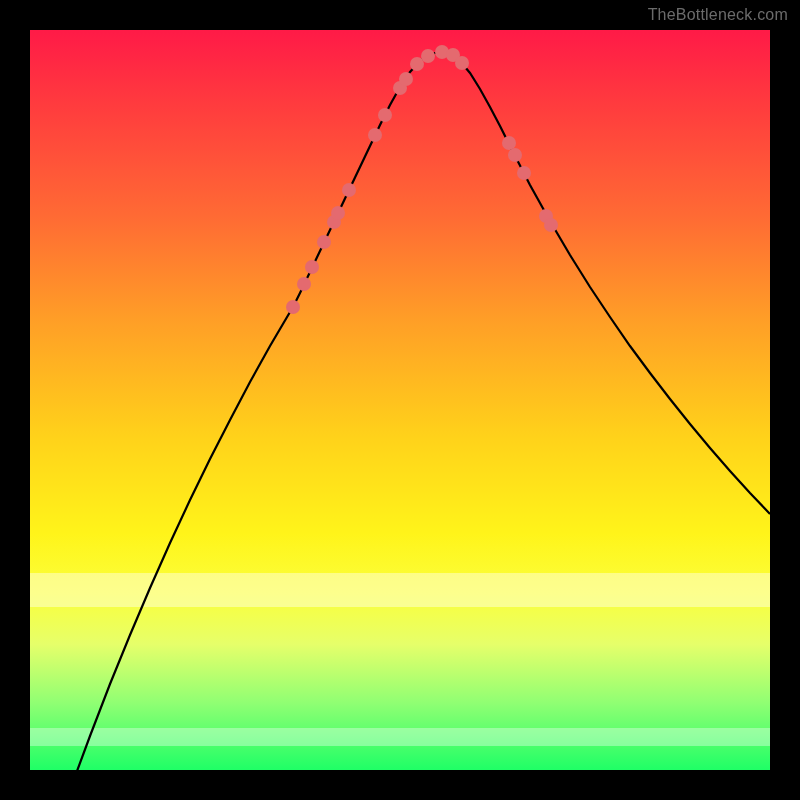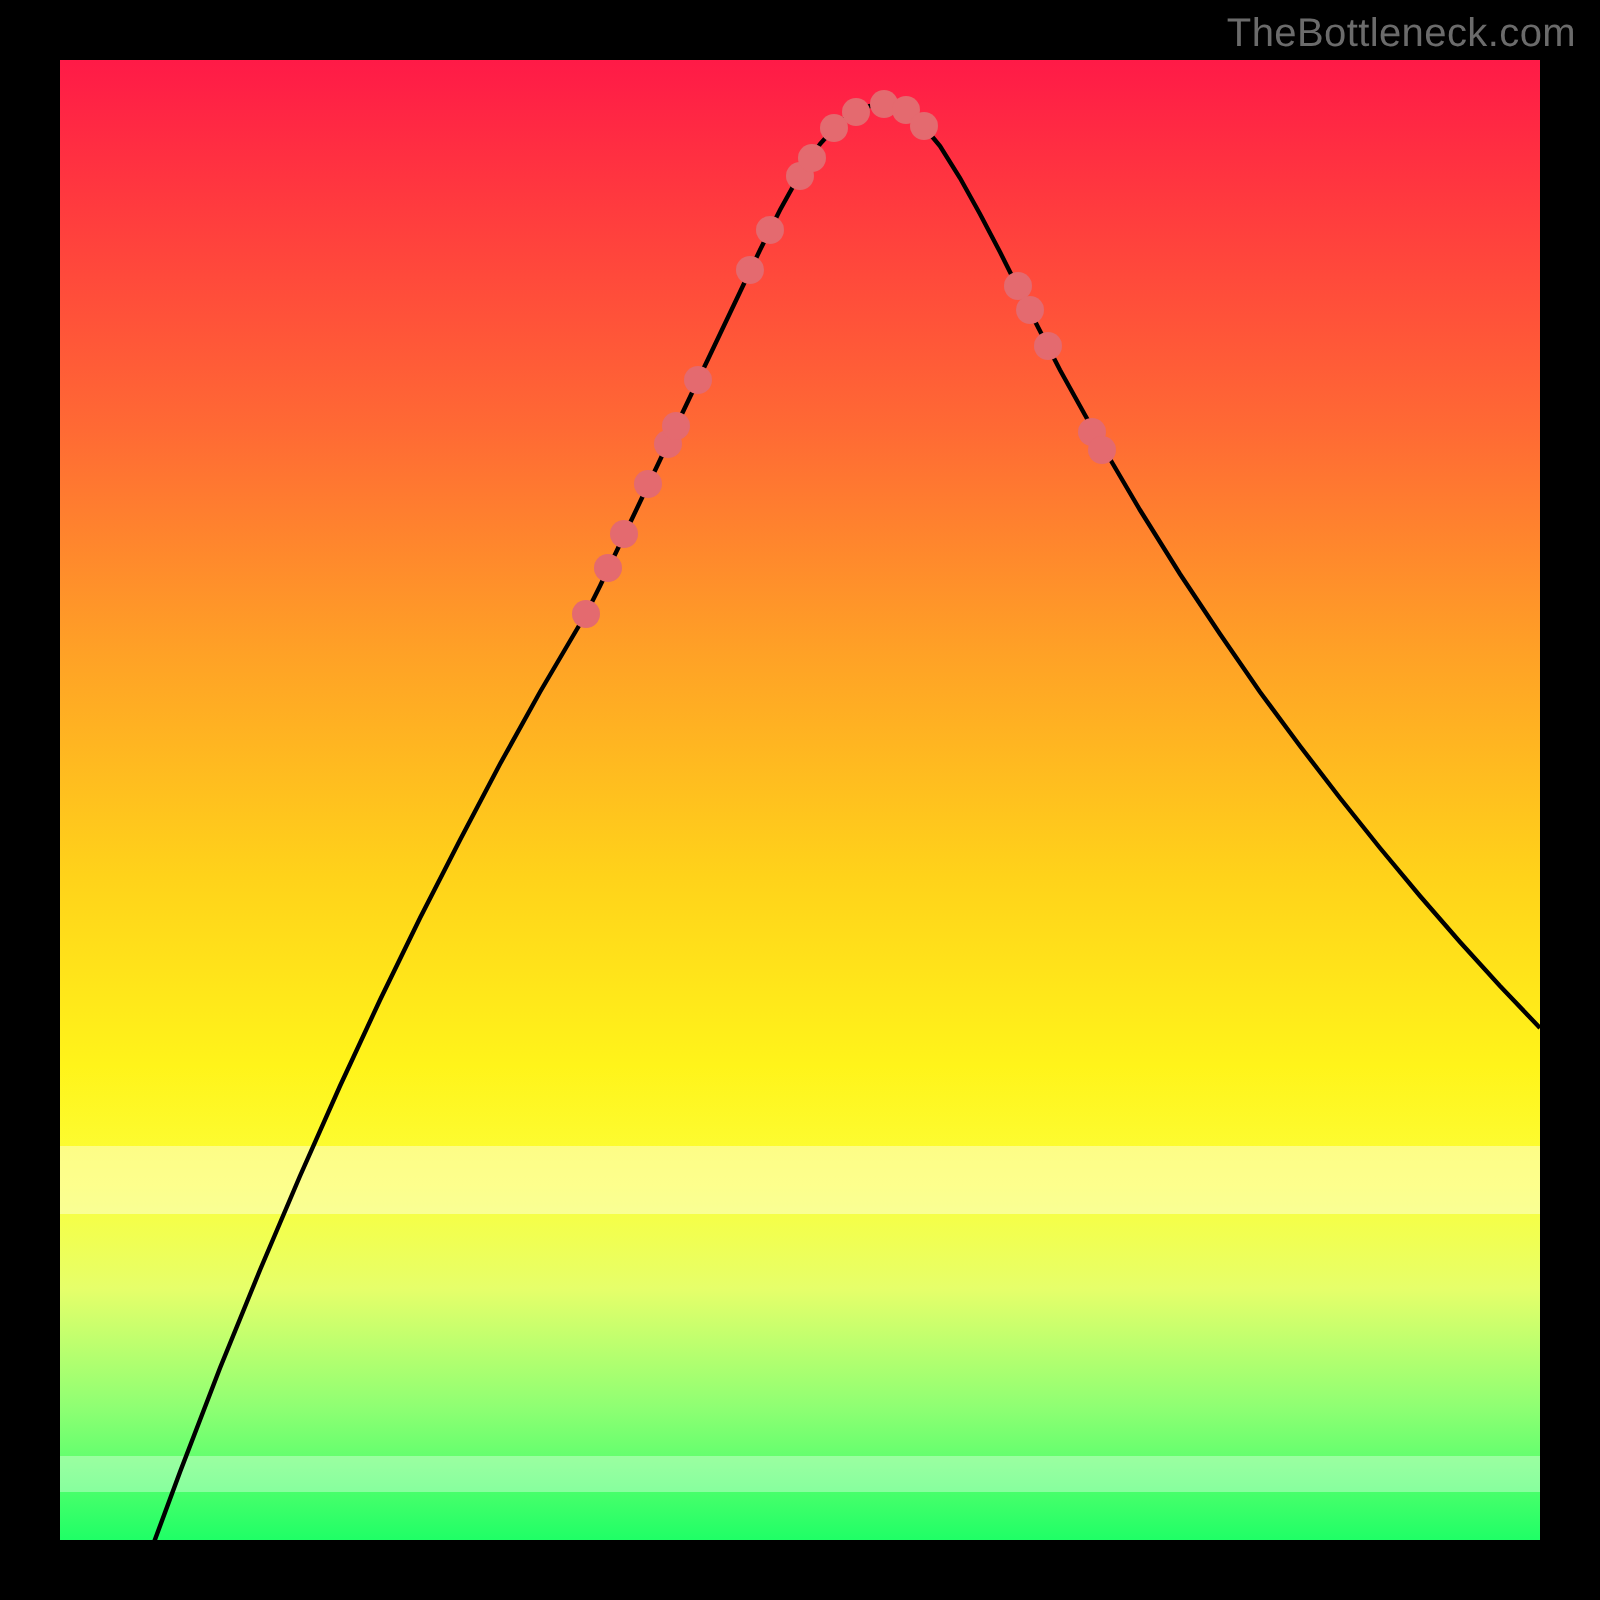--- a/index.html
+++ b/index.html
@@ -36,21 +36,21 @@
       #e6ff6a 83%,
       #8fff73 91%,
       #1fff66 100%
     );
   }
   .watermark {
     position: absolute;
     top: 6px;
     right: 12px;
     color: #6b6b6b;
-    font-size: 20px;
+    font-size: 16px;
     letter-spacing: 0.2px;
     font-weight: 500;
   }
   .pale-band {
     position: absolute;
     left: 0;
     width: 100%;
     pointer-events: none;
   }
   .band1 { top: 543px; height: 34px; background: rgba(255,255,255,0.42); }

